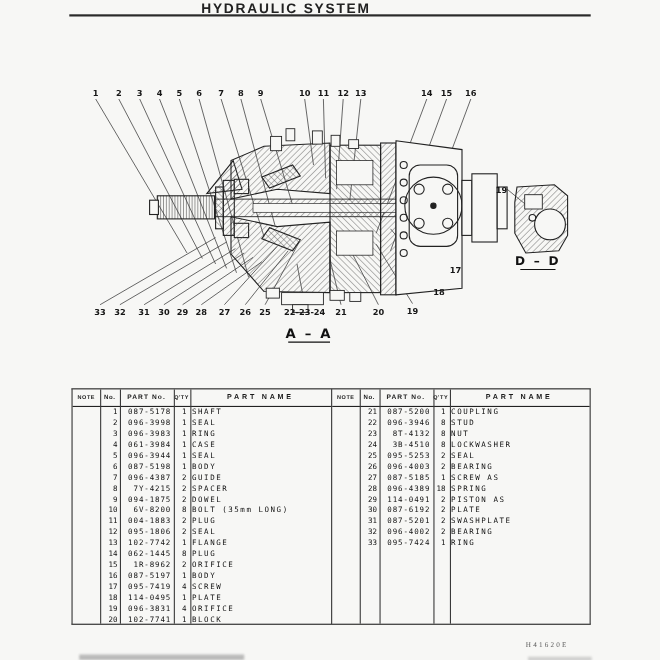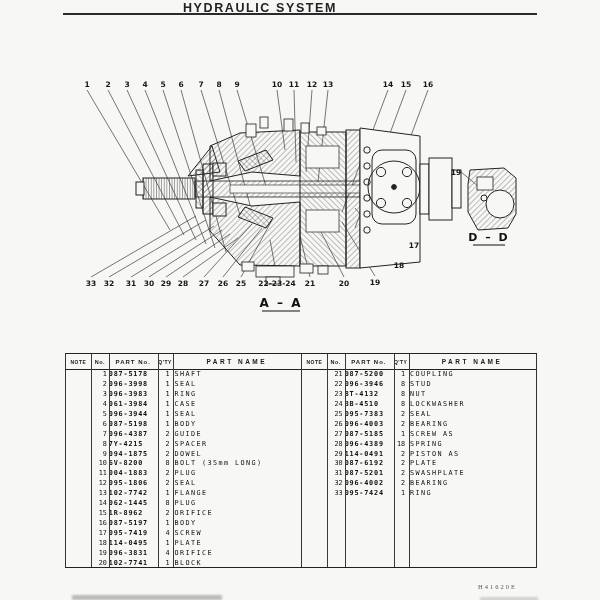--- a/index.html
+++ b/index.html
@@ -23,21 +23,21 @@
   .h-note{width:25px;font-size:5px;}
   .h-no{width:18px;font-size:5.5px;}
   .h-part{width:49px;letter-spacing:1px;}
   .h-qty{width:15px;font-size:5px;}
   .h-name{width:129px;letter-spacing:2.5px;font-size:6.5px;}
   .tbody{position:relative;}
   .trow{display:flex;height:9.95px;line-height:9.95px;
         font-family:"DejaVu Sans Mono", monospace;font-size:6.8px;color:#111;}
   .c-note{width:25px;}
   .c-no{width:18px;text-align:right;padding-right:2px;box-sizing:border-box;}
-  .c-part{width:49px;letter-spacing:0.8px;padding-right:2px;box-sizing:border-box;font-weight:bold;}
+  .c-part{width:49px;text-align:right;letter-spacing:0.8px;padding-right:2px;box-sizing:border-box;}
   .c-qty{width:15px;text-align:right;padding-right:3px;box-sizing:border-box;}
   .c-name{width:129px;padding-left:2px;letter-spacing:1.4px;box-sizing:border-box;white-space:nowrap;}
   .vline{position:absolute;top:0;bottom:0;width:1px;background:#3a3a3a;}
   .doc-number{position:absolute;left:478px;top:583px;font-size:6.5px;letter-spacing:2px;
         color:#5a5a5a;font-family:Liberation Serif, serif;}
   .smudge{position:absolute;background:#8a8a8a;opacity:.55;filter:blur(1.2px);}
   .smudge.s1{left:72px;top:595px;width:150px;height:5px;}
   .smudge.s2{left:480px;top:597px;width:58px;height:4px;opacity:.35;}
 </style>
 </head>
@@ -400,21 +400,21 @@
           <span class="c-note"></span>
           <span class="c-no">24</span>
           <span class="c-part">3B-4510</span>
           <span class="c-qty">8</span>
           <span class="c-name">LOCKWASHER</span>
         </div>
 
         <div class="trow">
           <span class="c-note"></span>
           <span class="c-no">25</span>
-          <span class="c-part">095-7383</span>
+          <span class="c-part">095-5253</span>
           <span class="c-qty">2</span>
           <span class="c-name">SEAL</span>
         </div>
 
         <div class="trow">
           <span class="c-note"></span>
           <span class="c-no">26</span>
           <span class="c-part">096-4003</span>
           <span class="c-qty">2</span>
           <span class="c-name">BEARING</span>

